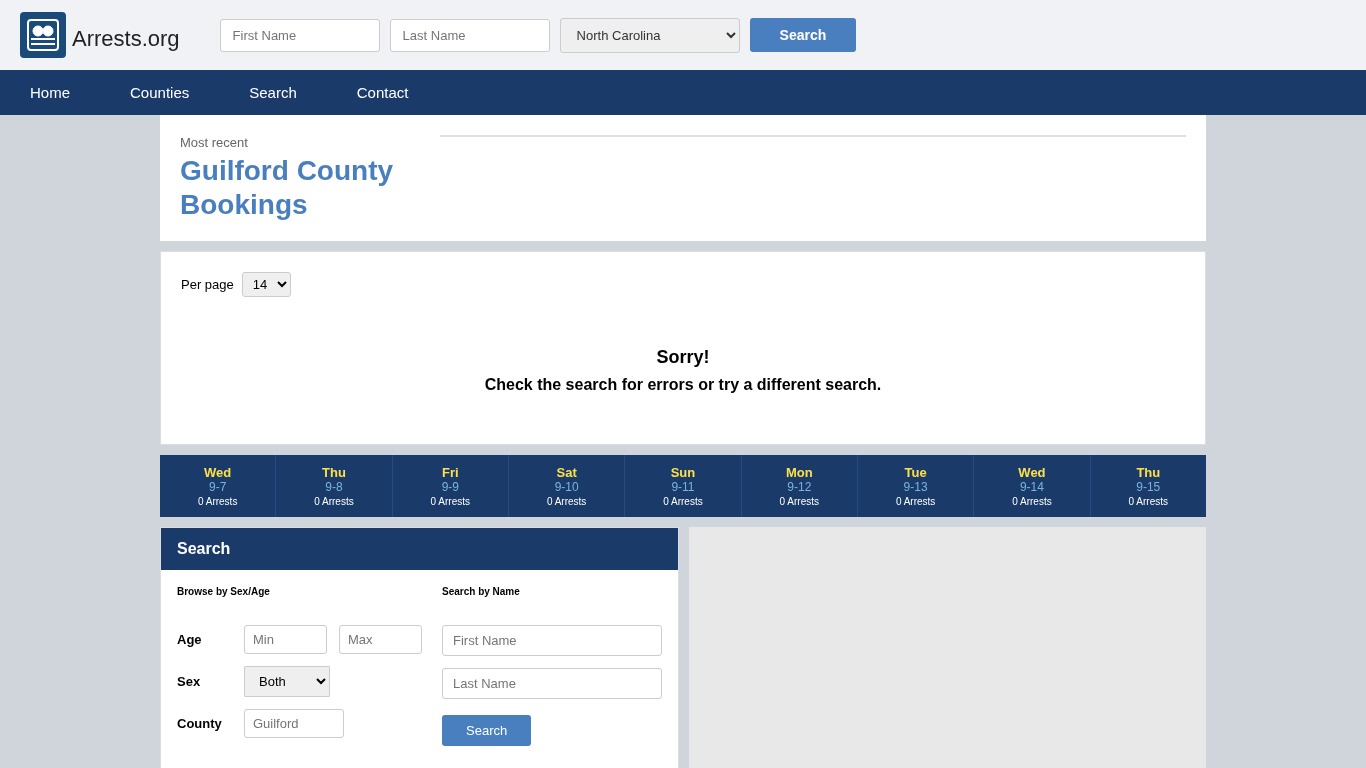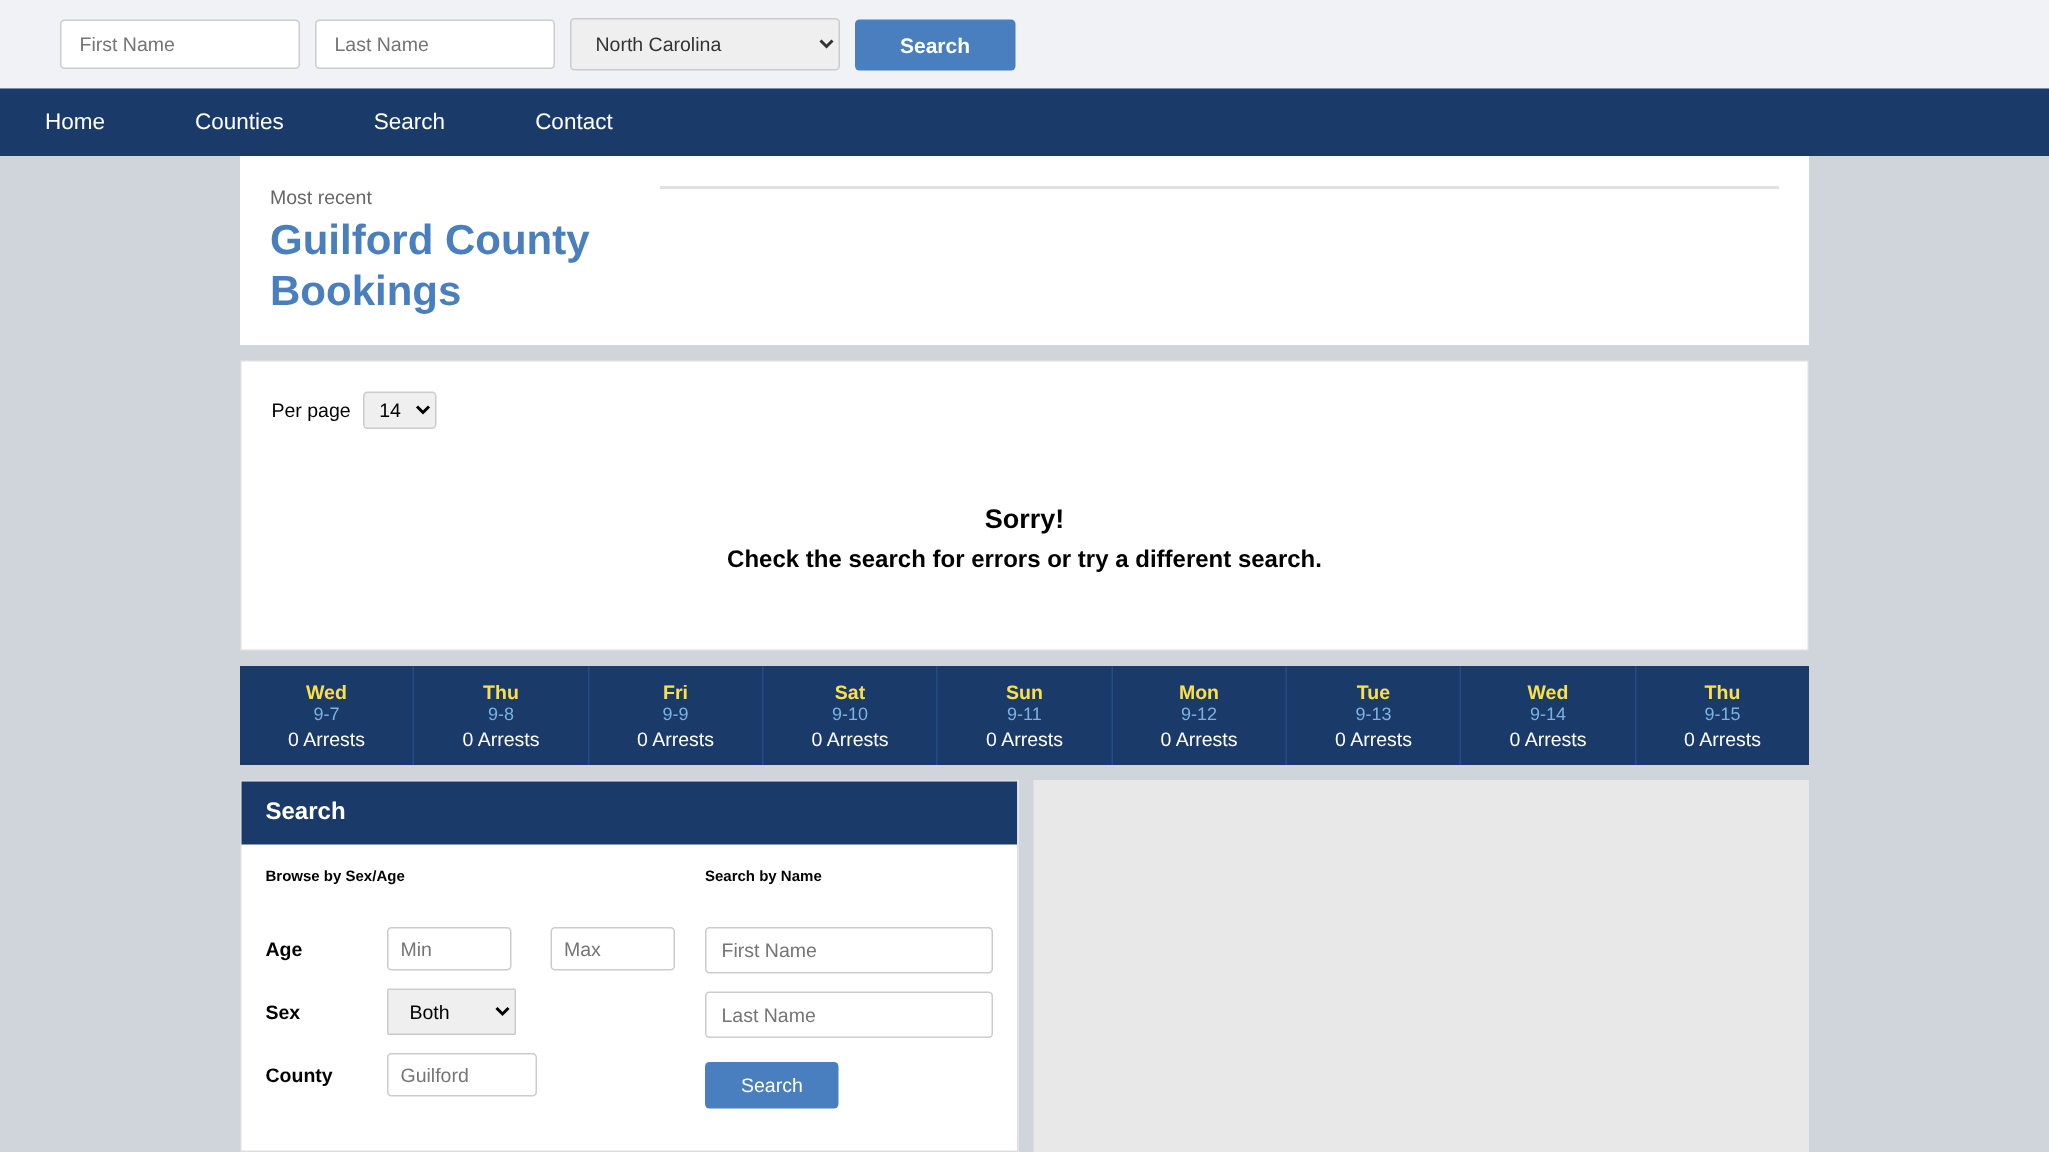--- a/index.html
+++ b/index.html
@@ -182,21 +182,21 @@
       font-size: 13px;
       font-weight: bold;
     }
     .day-date {
       color: #7ab3e0;
       font-size: 12px;
       cursor: pointer;
     }
     .day-arrests {
       color: white;
-      font-size: 13px;
+      font-size: 10px;
       margin-top: 2px;
     }
     
     .search-section-wrapper {
       display: flex;
       margin: 10px 80px;
       gap: 0;
     }
     .search-panel {
       background: white;
@@ -221,21 +221,21 @@
     }
     .section-title {
       font-weight: bold;
       font-size: 10px;
       margin-bottom: 28px;
     }
     .field-row {
       display: flex;
       align-items: center;
       margin-bottom: 12px;
-      gap: 26px;
+      gap: 12px;
     }
     .field-label {
       font-size: 13px;
       font-weight: bold;
       min-width: 55px;
     }
     .field-input-sm {
       width: 83px;
       padding: 6px 8px;
       border: 1px solid #ccc;
@@ -278,20 +278,34 @@
       background: white;
       margin: 0 80px;
     }
   </style>
 </head>
 <body>
 
 <div class="page-wrapper">
 
   <div class="header">
+    <div class="logo-area">
+      <div class="logo-icon">
+        <svg width="34" height="34" viewBox="0 0 34 34">
+          <rect x="2" y="2" width="30" height="30" rx="3" fill="#1a4a7a" stroke="white" stroke-width="2"></rect>
+          <circle cx="12" cy="13" r="5" fill="white" stroke="white" stroke-width="1"></circle>
+          <circle cx="22" cy="13" r="5" fill="white" stroke="white" stroke-width="1"></circle>
+          <rect x="5" y="20" width="24" height="2" fill="white"></rect>
+          <rect x="5" y="25" width="24" height="2" fill="white"></rect>
+        </svg>
+      </div>
+      <div class="logo-text">
+        <span>Arrests</span><span style="font-size:22px;font-weight:normal;">.org</span>
+      </div>
+    </div>
     <div class="header-inputs">
       <input class="header-input" type="text" placeholder="First Name" style="">
       <input class="header-input" type="text" placeholder="Last Name" style="">
       <select class="state-select">
         <option>North Carolina</option>
       </select>
       <button class="search-btn">Search</button>
     </div>
   </div>
 

